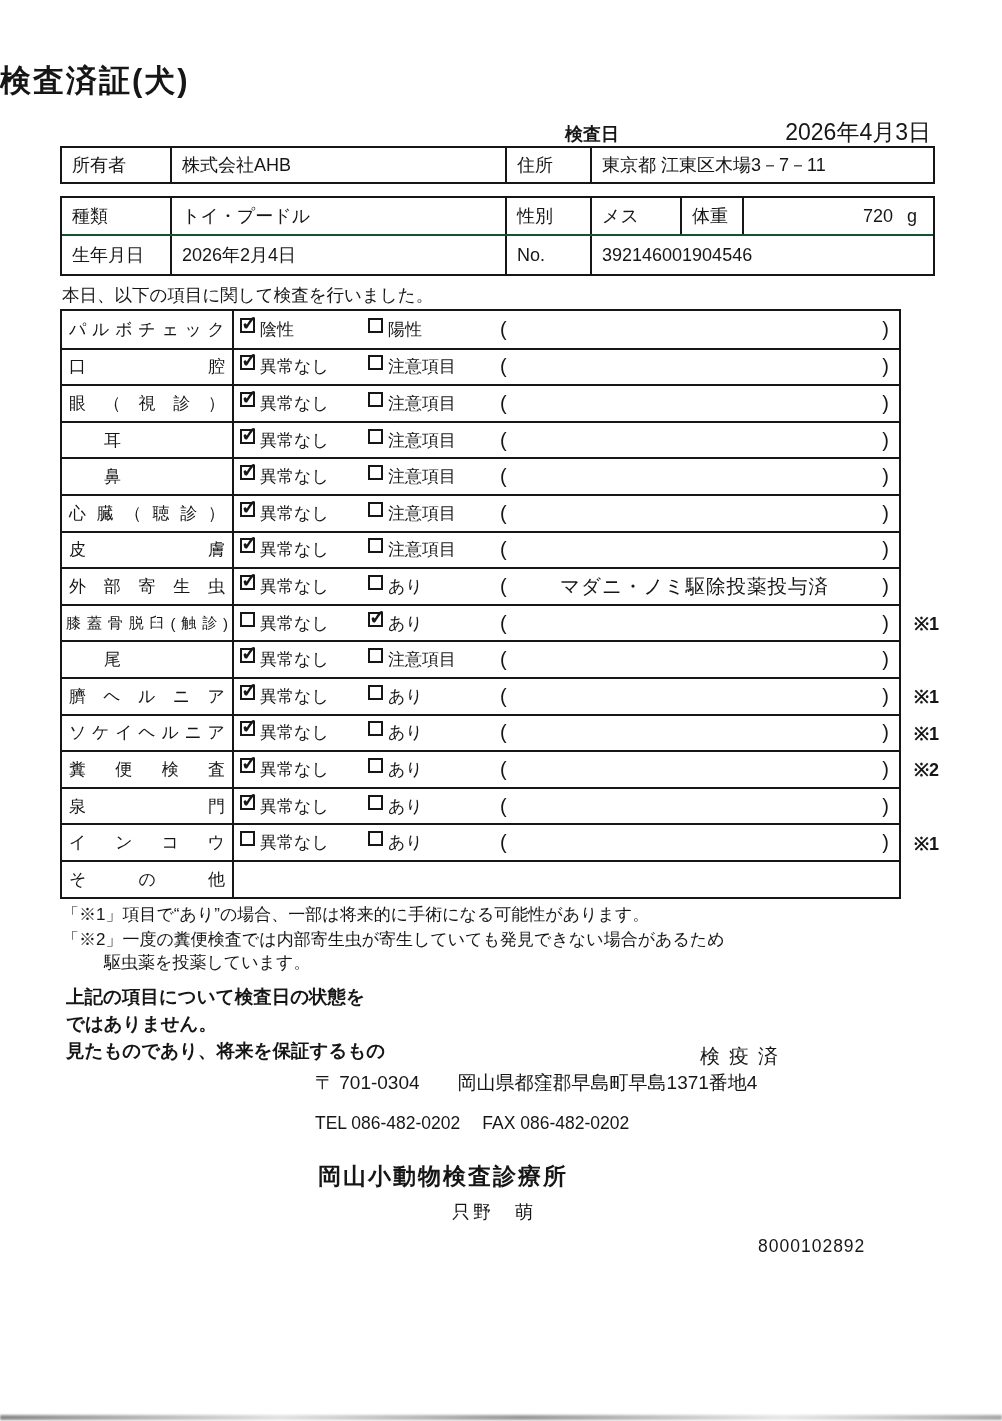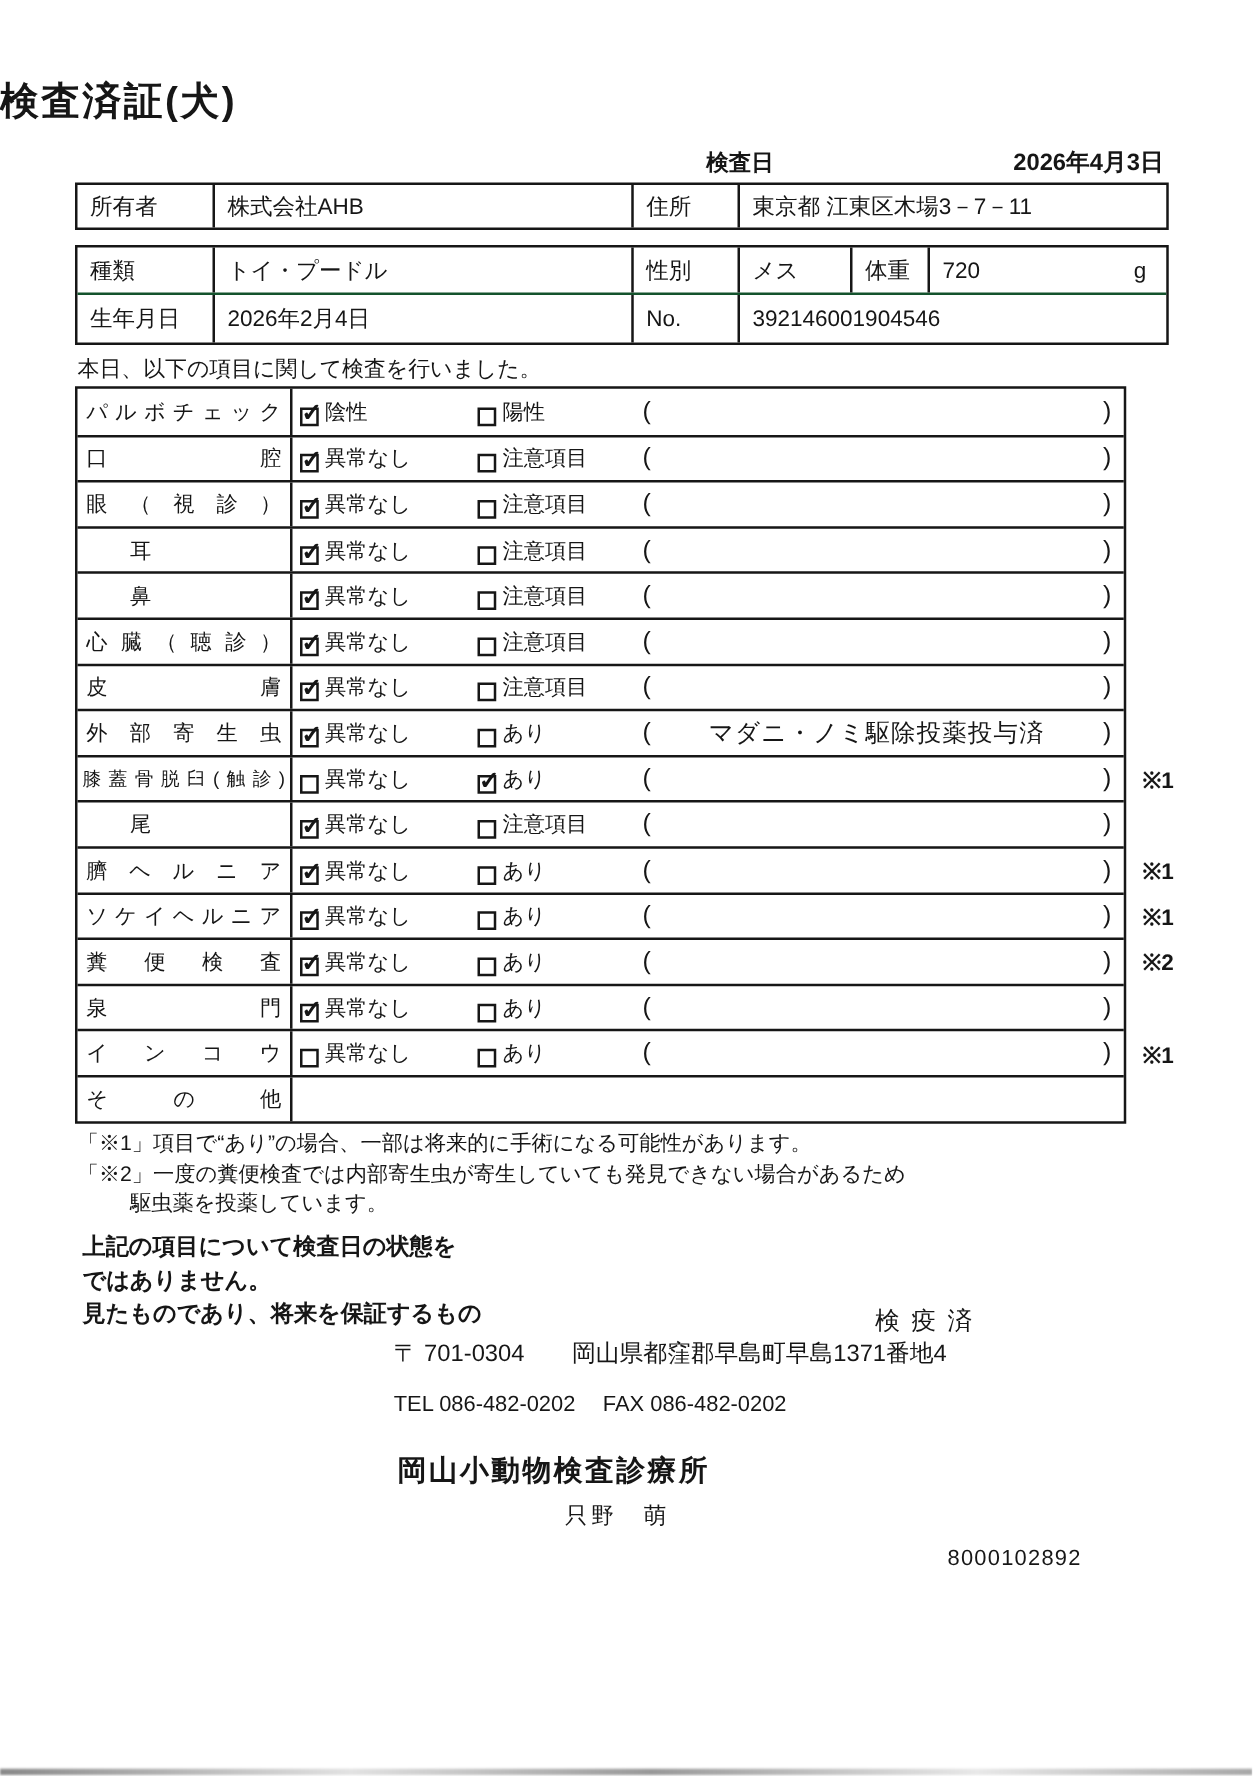--- a/index.html
+++ b/index.html
@@ -4,47 +4,47 @@
 <style>
   *{margin:0;padding:0;box-sizing:border-box}
   html,body{background:#ffffff}
   .page{position:relative;width:1002px;height:1421px;background:#ffffff;color:#161616;
         font-family:"Liberation Sans",sans-serif;overflow:hidden}
   .title{position:absolute;top:60px;left:0;width:100%;
          font-size:31px;font-weight:600;letter-spacing:2px}
   .daterow{position:absolute;top:117px;left:565px;width:366px;display:flex;
            justify-content:space-between;align-items:baseline}
   .daterow .lab{font-size:18px;font-weight:600}
-  .daterow .val{font-size:19px;font-weight:700}
+  .daterow .val{font-size:23px;font-weight:400}
 
   .tblA{position:absolute;top:146px;left:60px;width:875px;height:38px;
         border:2px solid #161616;display:grid;grid-template-columns:108px 335px 85px 1fr}
   .tblB{position:absolute;top:196px;left:60px;width:875px;border:2px solid #161616}
   .tblB .r{display:grid;height:38px}
   .tblB .r1{grid-template-columns:108px 335px 85px 90px 62px 1fr;border-bottom:2px solid #14532d}
   .tblB .r2{grid-template-columns:108px 335px 85px 1fr}
   .tblA>div,.tblB .r>div{border-left:2px solid #161616;display:flex;align-items:center;
         padding-left:10px;font-size:18px;font-weight:500;overflow:hidden;white-space:nowrap}
   .tblA>div:first-child,.tblB .r>div:first-child{border-left:none}
   .cell-val{font-size:19px}
-  .cell-weight{justify-content:space-between;gap:14px;padding-right:16px}
+  .cell-weight{justify-content:flex-end;gap:14px;padding-right:16px}
 
   .intro{position:absolute;top:283px;left:62px;font-size:17.5px;font-weight:500}
 
   .ctable{position:absolute;top:309px;left:60px;width:841px;border:2px solid #161616}
   .crow{display:flex;height:36.6px;border-top:2px solid #161616;position:relative}
   .crow:first-child{border-top:none}
   .clabel{width:172px;border-right:2px solid #161616;display:flex;align-items:center;
           justify-content:space-between;padding:0 7px;font-size:17px;font-weight:500;flex:none}
   .clabel.single{justify-content:flex-start;padding-left:42px}
   .clabel.long{font-size:15px;padding:0 4px}
   .cbody{flex:1;display:flex;align-items:center;min-width:0}
-  .cbgroup{display:flex;align-items:flex-end;gap:5px;flex:none}
+  .cbgroup{display:flex;align-items:flex-start;gap:5px;flex:none}
   .g1{width:128px;margin-left:6px}
-  .g2{width:128px;margin-left:14px}
+  .g2{width:128px;margin-left:0}
   .cb{width:15px;height:15px;border:2px solid #161616;position:relative;flex:none;background:#fff}
   .cb.checked::after{content:"✓";position:absolute;left:-1px;top:-7px;font-size:20px;
       font-weight:700;color:#161616;line-height:1}
   .cbl{font-size:17px;font-weight:500;white-space:nowrap}
   .paren{flex:1;display:flex;align-items:center;font-size:20px;font-weight:500;
          padding:0 10px 0 4px;min-width:0}
   .pnote{flex:1;text-align:center;font-size:19.5px;font-weight:500;letter-spacing:1px;white-space:nowrap}
   .mark{position:absolute;right:-40px;top:50%;transform:translateY(-50%);
         font-size:18px;font-weight:600}
 

